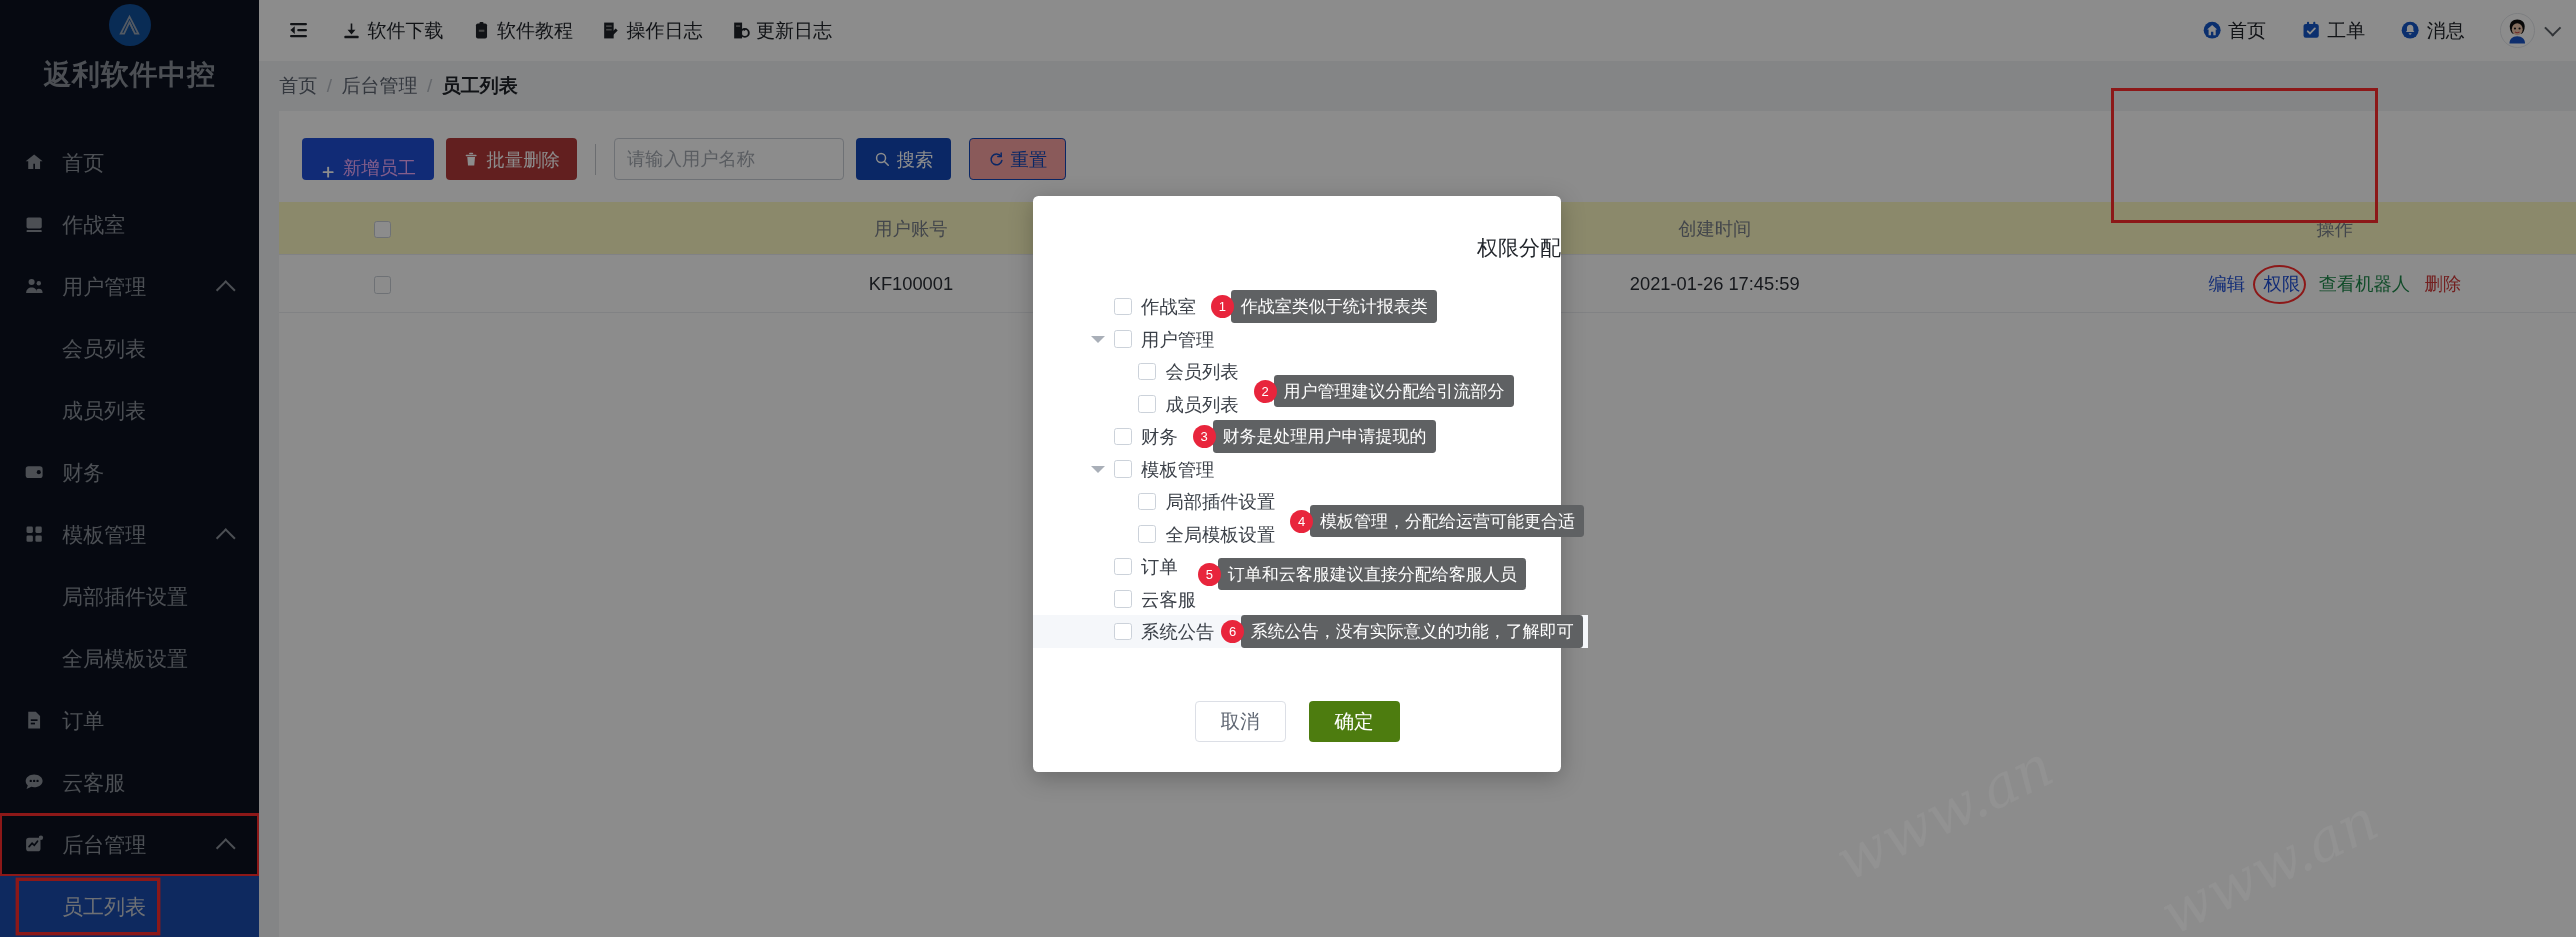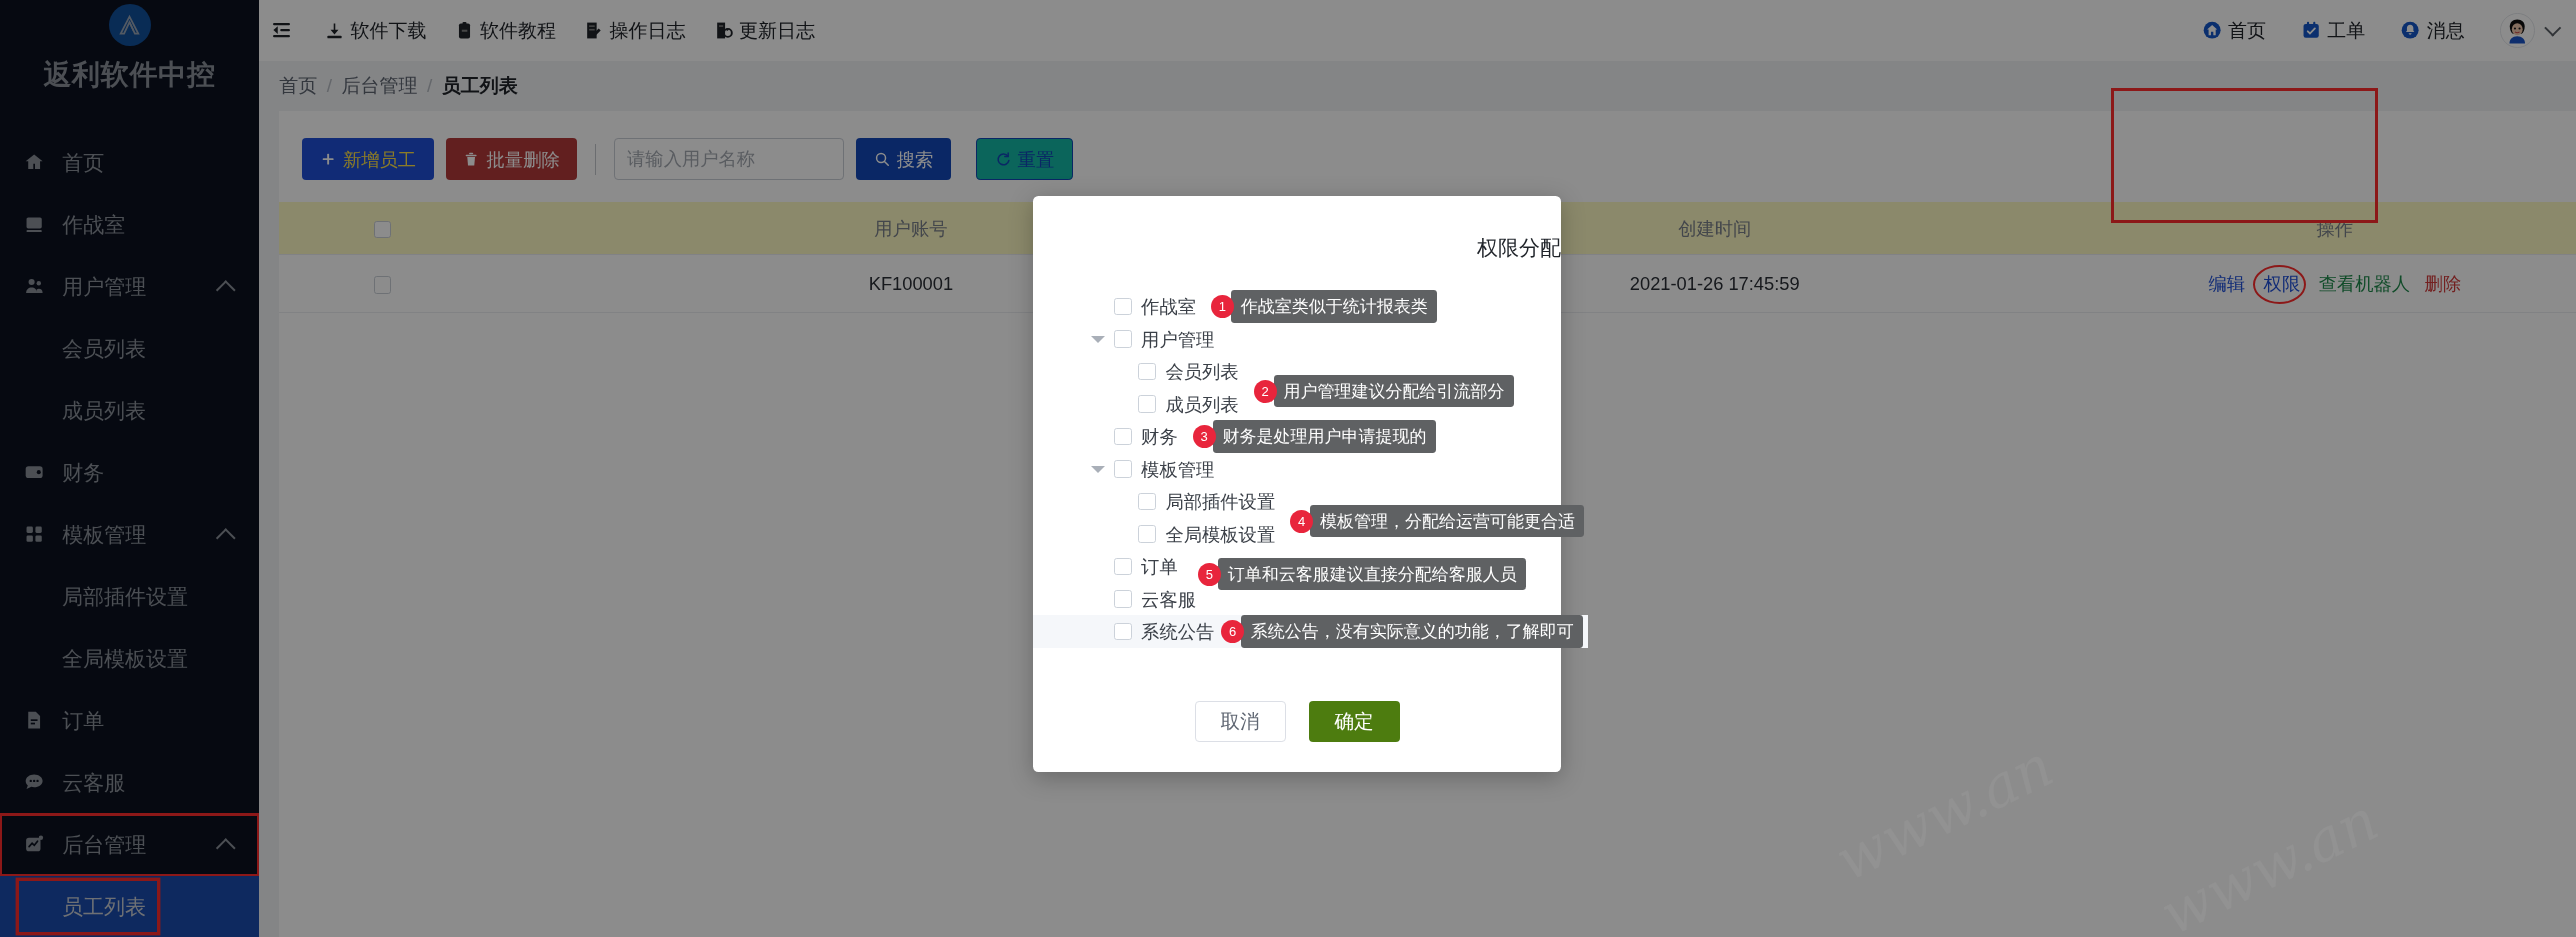--- a/index.html
+++ b/index.html
@@ -46,21 +46,21 @@
     padding-left:62px; font-size:21px; color:#8a9099; cursor:pointer;
   }
   .submenu-item.active { background:#1a4bad; color:#c8cdd4; }
   .hl-box { outline:3.4px solid #ff2d2d; outline-offset:-2px; }
 
   
   #header {
     position:absolute; left:259px; top:0; right:0; height:61px;
     background:#ffffff; display:flex; align-items:center; z-index:3;
   }
-  .hdr-left { display:flex; align-items:center; padding-left:7px; }
+  .hdr-left { display:flex; align-items:center; padding-left:24px; }
   .hdr-collapse { width:31px; height:31px; display:flex; align-items:center; justify-content:center; cursor:pointer; }
   .hdr-item {
     display:flex; align-items:center; margin-left:28.4px;
     font-size:19px; color:#1f2329; cursor:pointer; white-space:nowrap;
   }
   .hdr-item .hi-ico { margin-right:6.1px; display:flex; align-items:center; }
   .hdr-right { margin-left:auto; display:flex; align-items:center; padding-right:17.6px; }
   .hdr-right .hdr-item { margin-left:35px; color:#1f2329; }
   .avatar {
     width:35px; height:35px; border-radius:50%; margin-left:35px;
@@ -86,24 +86,24 @@
   #panel {
     margin:0 0 0 20.3px; margin-right:0; background:#fff;
     min-height:826px; padding-top:21.7px;
   }
   #toolbar { display:flex; align-items:center; padding:0 0 0 23px; height:53px; }
   .btn {
     height:42px; border-radius:4.1px; display:flex; align-items:center;
     justify-content:center; font-size:18.3px; cursor:pointer; padding:0 17.6px;
     white-space:nowrap;
   }
-  .btn-primary { background:#1f4fd8; color:#fde047; }
+  .btn-primary { background:#1f4fd8; color:#f0abfc;align-items:flex-end; }
   .btn-danger  { background:#b33a3a; color:#fff; }
   .btn-search  { background:#1348b8; color:#fff; margin-left:12.2px; }
-  .btn-reset   { background:#14b8a6; color:#1348b8; border:1.4px solid #1348b8; margin-left:25px; }
+  .btn-reset   { background:#fca5a5; color:#1348b8; border:1.4px solid #1348b8; margin-left:18px; }
   .btn .b-ico { margin-right:6.8px; display:flex; align-items:center; }
   .vdivider { width:1.4px; height:31px; background:#c3c7cd; margin:0 17.6px; }
   .search-input {
     width:230px; height:42px; border:1.4px solid #c9ced6; border-radius:4.1px;
     font-size:18.3px; color:#9aa0a8; padding:0 12.2px; background:#fff;
     font-family:inherit;
   }
   .search-input::placeholder { color:#a4a9b1; }
 
   

